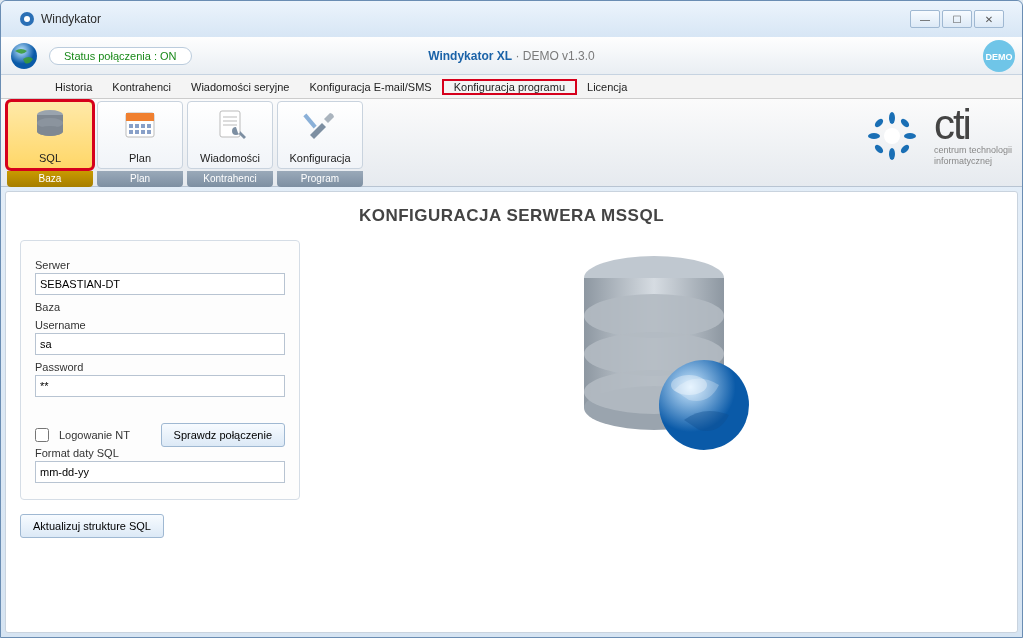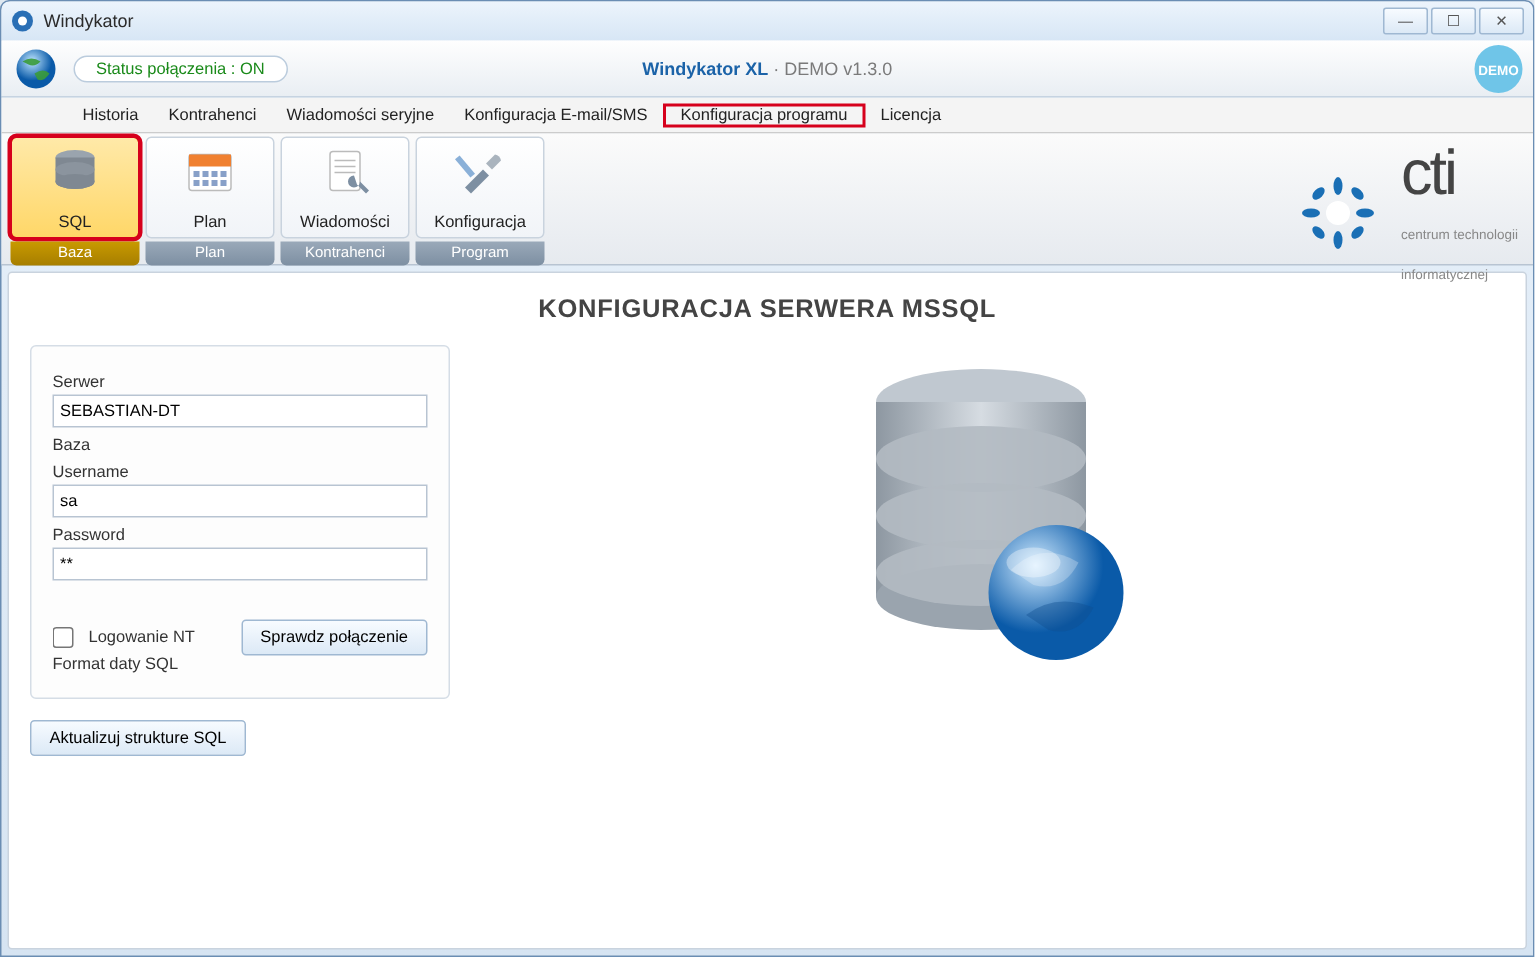--- a/index.html
+++ b/index.html
@@ -1,20 +1,20 @@
 <!DOCTYPE html>
 <html><head>
 <meta charset="utf-8">
 <style>
   * { box-sizing: border-box; margin: 0; padding: 0; font-family: Tahoma, Arial, sans-serif; }
   body { background: #dfe8f0; width: 1023px; height: 638px; overflow: hidden; }
 
   .window { width: 1023px; height: 638px; background: linear-gradient(#e8f1fa,#d6e4f2); border:1px solid #6a8db3; border-radius:6px 6px 0 0; display:flex; flex-direction:column; }
 
-  .titlebar { height:26px; display:flex; align-items:center; padding:0 6px; background: linear-gradient(#ecf4fc,#d7e6f5); border-radius:6px 6px 0 0; }
+  .titlebar { height:36px; display:flex; align-items:center; padding:0 18px; background: linear-gradient(#ecf4fc,#d7e6f5); border-radius:6px 6px 0 0; }
   .titlebar .app-icon { width:16px;height:16px; margin-right:6px; }
   .titlebar .title { font-size:12px; color:#2b2b2b; flex:0 0 auto; }
   .titlebar .spacer { flex:1; }
   .win-btn { width:30px; height:18px; border:1px solid #9fb8d2; background:linear-gradient(#f7fbff,#dce9f6); margin-left:2px; display:flex;align-items:center;justify-content:center; font-size:10px;color:#555; border-radius:2px; cursor:pointer; }
 
   .header-strip { height:38px; background:linear-gradient(#fefefe,#e9eef3); border-bottom:1px solid #c6d3e1; display:flex; align-items:center; padding:0 8px; position:relative; }
   .globe { width:30px;height:30px; margin-right:10px; }
   .status-pill { background:#fff; border:1px solid #bcd; border-radius:10px; padding:2px 14px; font-size:11px; color:#1a8a1a; }
   .app-title { position:absolute; left:50%; transform:translateX(-50%); font-size:12px; color:#7a7a7a; }
   .app-title .strong { color:#1b63a8; font-weight:bold; }
@@ -28,21 +28,21 @@
   .ribbon-group { display:flex; flex-direction:column; align-items:stretch; }
   .ribbon-buttons { display:flex; gap:4px; }
   .ribbon-btn { width:86px; height:68px; border:1px solid #c9d3de; border-radius:4px; background:linear-gradient(#ffffff,#f1f4f8); display:flex;flex-direction:column;align-items:center;justify-content:center; gap:3px; cursor:pointer; }
   .ribbon-btn.active { background:linear-gradient(#ffe9a8,#ffd768); border:1px solid #d9a400; outline:3px solid #d6001c; outline-offset:-1px; }
   .ribbon-btn .icon-slot { width:36px;height:36px; display:flex;align-items:center;justify-content:center; }
   .ribbon-btn .lbl { font-size:11px;color:#222; }
   .ribbon-footer { height:16px; font-size:10px;color:#fff; text-align:center; background:linear-gradient(#9aa9b9,#7d8fa2); border-radius:0 0 4px 4px; margin-top:2px; line-height:16px; }
   .ribbon-footer.active { background:linear-gradient(#c99a00,#a67e00); }
 
   .logo-block { position:absolute; right:10px; top:6px; display:flex; align-items:center; gap:14px; }
-  .cti-text { display:flex;flex-direction:column;align-items:flex-start;gap:16px; }
+  .cti-text { display:flex;flex-direction:column;align-items:flex-start; }
   .cti-big { font-size:42px; font-weight:300; color:#444; letter-spacing:-2px; line-height:40px; font-family:Arial,sans-serif; }
   .cti-sub { font-size:9px; color:#888; line-height:11px; }
 
   .content { flex:1; background:#fff; margin:4px; border:1px solid #c9d3de; border-radius:3px; padding:10px 14px; overflow:auto; }
   .section-title { font-size:17px; font-weight:bold; color:#444; text-align:center; margin:4px 0 14px 0; letter-spacing:0.5px; }
 
   .form-panel { width:280px; border:1px solid #d5dde6; border-radius:4px; padding:12px 14px 16px 14px; background:#fdfdfd; }
   .lbl { font-size:11px; color:#333; margin-top:6px; display:block; }
   .txt { width:100%; height:22px; border:1px solid #b8c4d2; background:#fff; font-size:11px; padding:2px 4px; margin-top:2px; }
   .row-inline { display:flex; align-items:center; margin-top:26px; gap:10px; }
@@ -219,20 +219,21 @@
           <span class="lbl">Password</span>
           <input class="txt" value="**" style="">
 
           <div class="row-inline">
             <input type="checkbox" class="check" style="">
             <span style="font-size:11px;color:#333;flex:1;">Logowanie NT</span>
             <button class="btn">Sprawdz połączenie</button>
           </div>
 
           <span class="lbl" style="margin-top:0">Format daty SQL</span>
+          <input class="txt" value="mm-dd-yy" style="">
         </div>
 
         <button class="btn btn-standalone">Aktualizuj strukture SQL</button>
       </div>
 
       <div class="db-image">
         <svg width="220" height="210" viewBox="0 0 220 210">
           <defs>
             <linearGradient id="cyl" x1="0" y1="0" x2="1" y2="0">
               <stop offset="0%" stop-color="#8d97a1"></stop>

